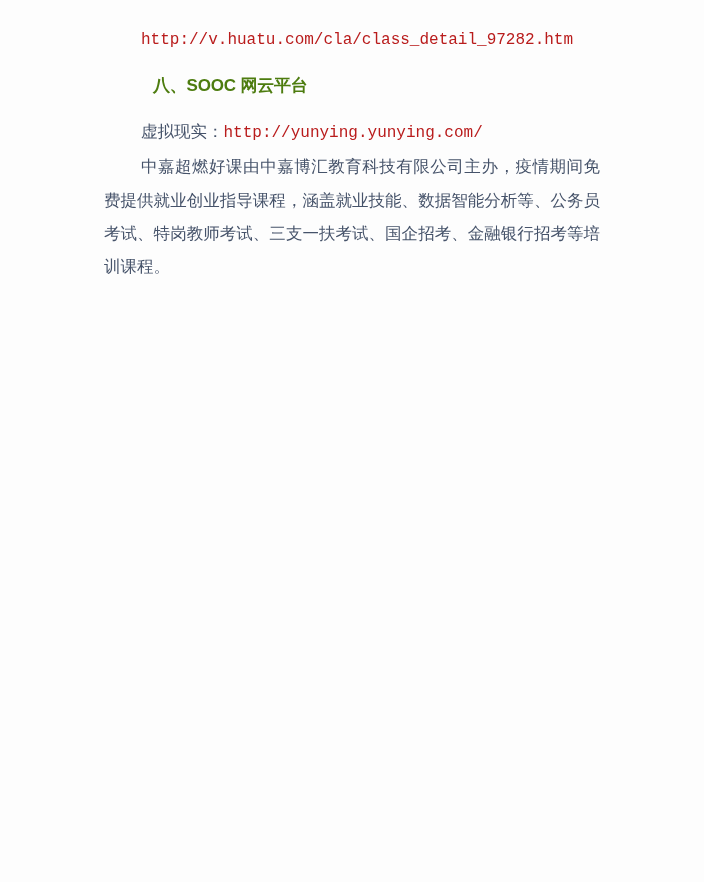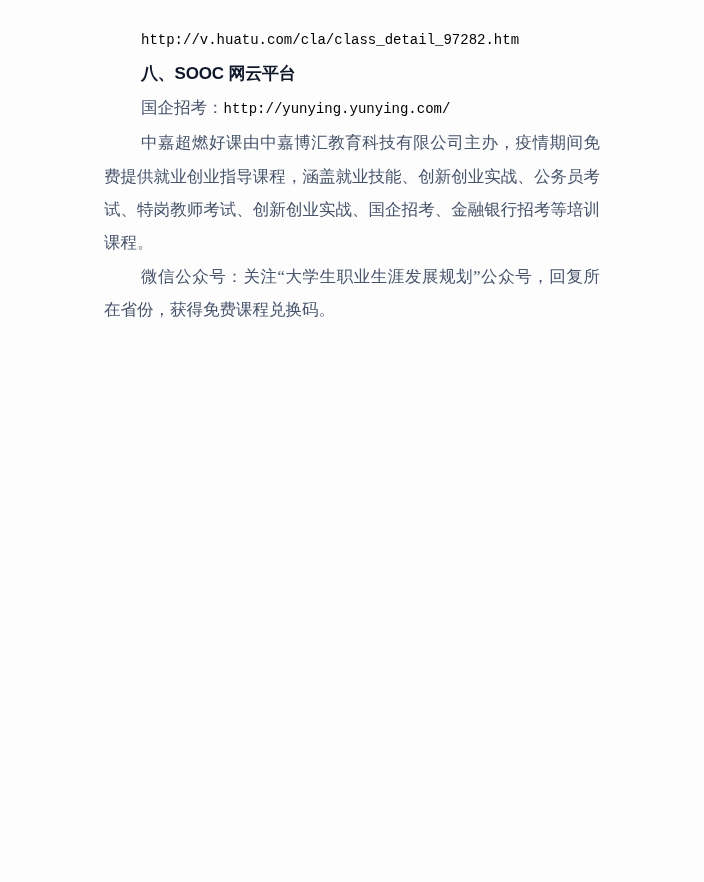--- a/index.html
+++ b/index.html
@@ -21,46 +21,45 @@
     margin: 0;
     font-size: 16.5px;
     line-height: 33.4px;
     letter-spacing: 0;
     color: #46536a;
     text-align: justify;
     text-indent: 37px;
     word-break: break-all;
   }
   .heading {
-    margin: 0;
+    margin: 12px;
     font-family: "Liberation Sans", "DejaVu Sans", sans-serif;
     font-weight: 700;
     font-size: 17px;
     line-height: 33.4px;
-    color: #0f172a;
+    color: #4d7c0f;
     text-indent: 37px;
     letter-spacing: -0.2px;
   }
   .mono {
     font-family: "Liberation Mono", "DejaVu Sans Mono", monospace;
-    font-size: 14px;
+    font-size: 16px;
     letter-spacing: 0;
-    color: #000000;
+    color: #b91c1c;
   }
 </style>
 </head>
 <body>
 
 <div class="page">
 
   <p class="para"><span class="mono">http://v.huatu.com/cla/class_detail_97282.htm</span></p>
 
   <h2 class="heading">八、SOOC 网云平台</h2>
 
 
-  <p class="para"><span>国企招考：</span><span class="mono">http://yunying.yunying.com/</span></p>
+  <p class="para"><span>虚拟现实：</span><span class="mono">http://yunying.yunying.com/</span></p>
 
 
-  <p class="para">中嘉超燃好课由中嘉博汇教育科技有限公司主办，疫情期间免费提供就业创业指导课程，涵盖就业技能、创新创业实战、公务员考试、特岗教师考试、创新创业实战、国企招考、金融银行招考等培训课程。</p>
+  <p class="para">中嘉超燃好课由中嘉博汇教育科技有限公司主办，疫情期间免费提供就业创业指导课程，涵盖就业技能、数据智能分析等、公务员考试、特岗教师考试、三支一扶考试、国企招考、金融银行招考等培训课程。</p>
 
-  <p class="para">微信公众号：关注“大学生职业生涯发展规划”公众号，回复所在省份，获得免费课程兑换码。</p>
 
 </div>
 
 </body></html>

